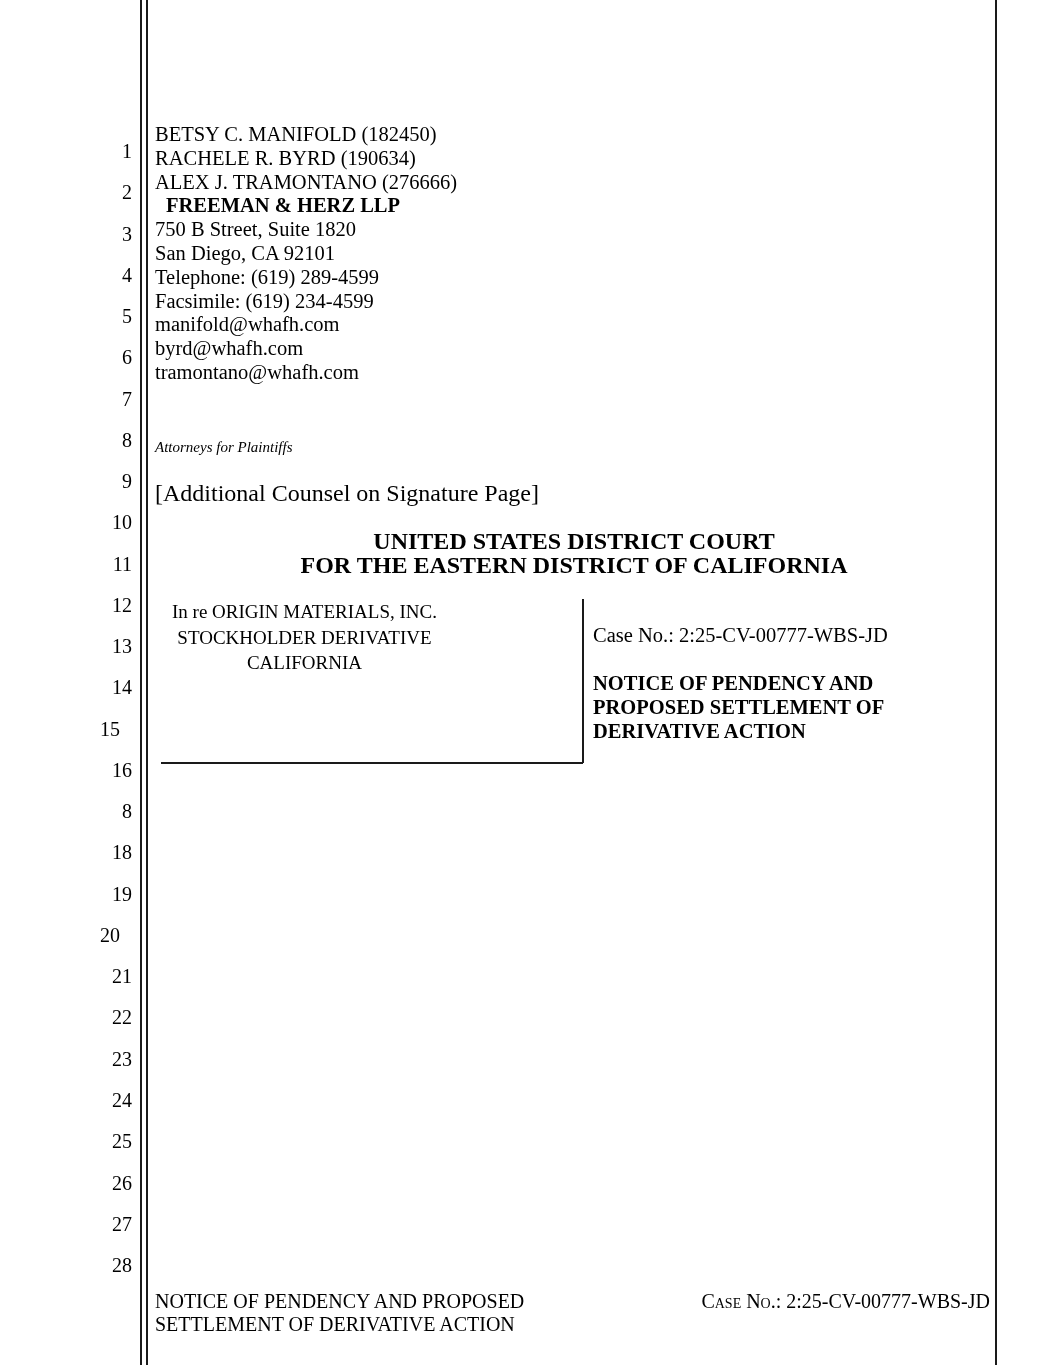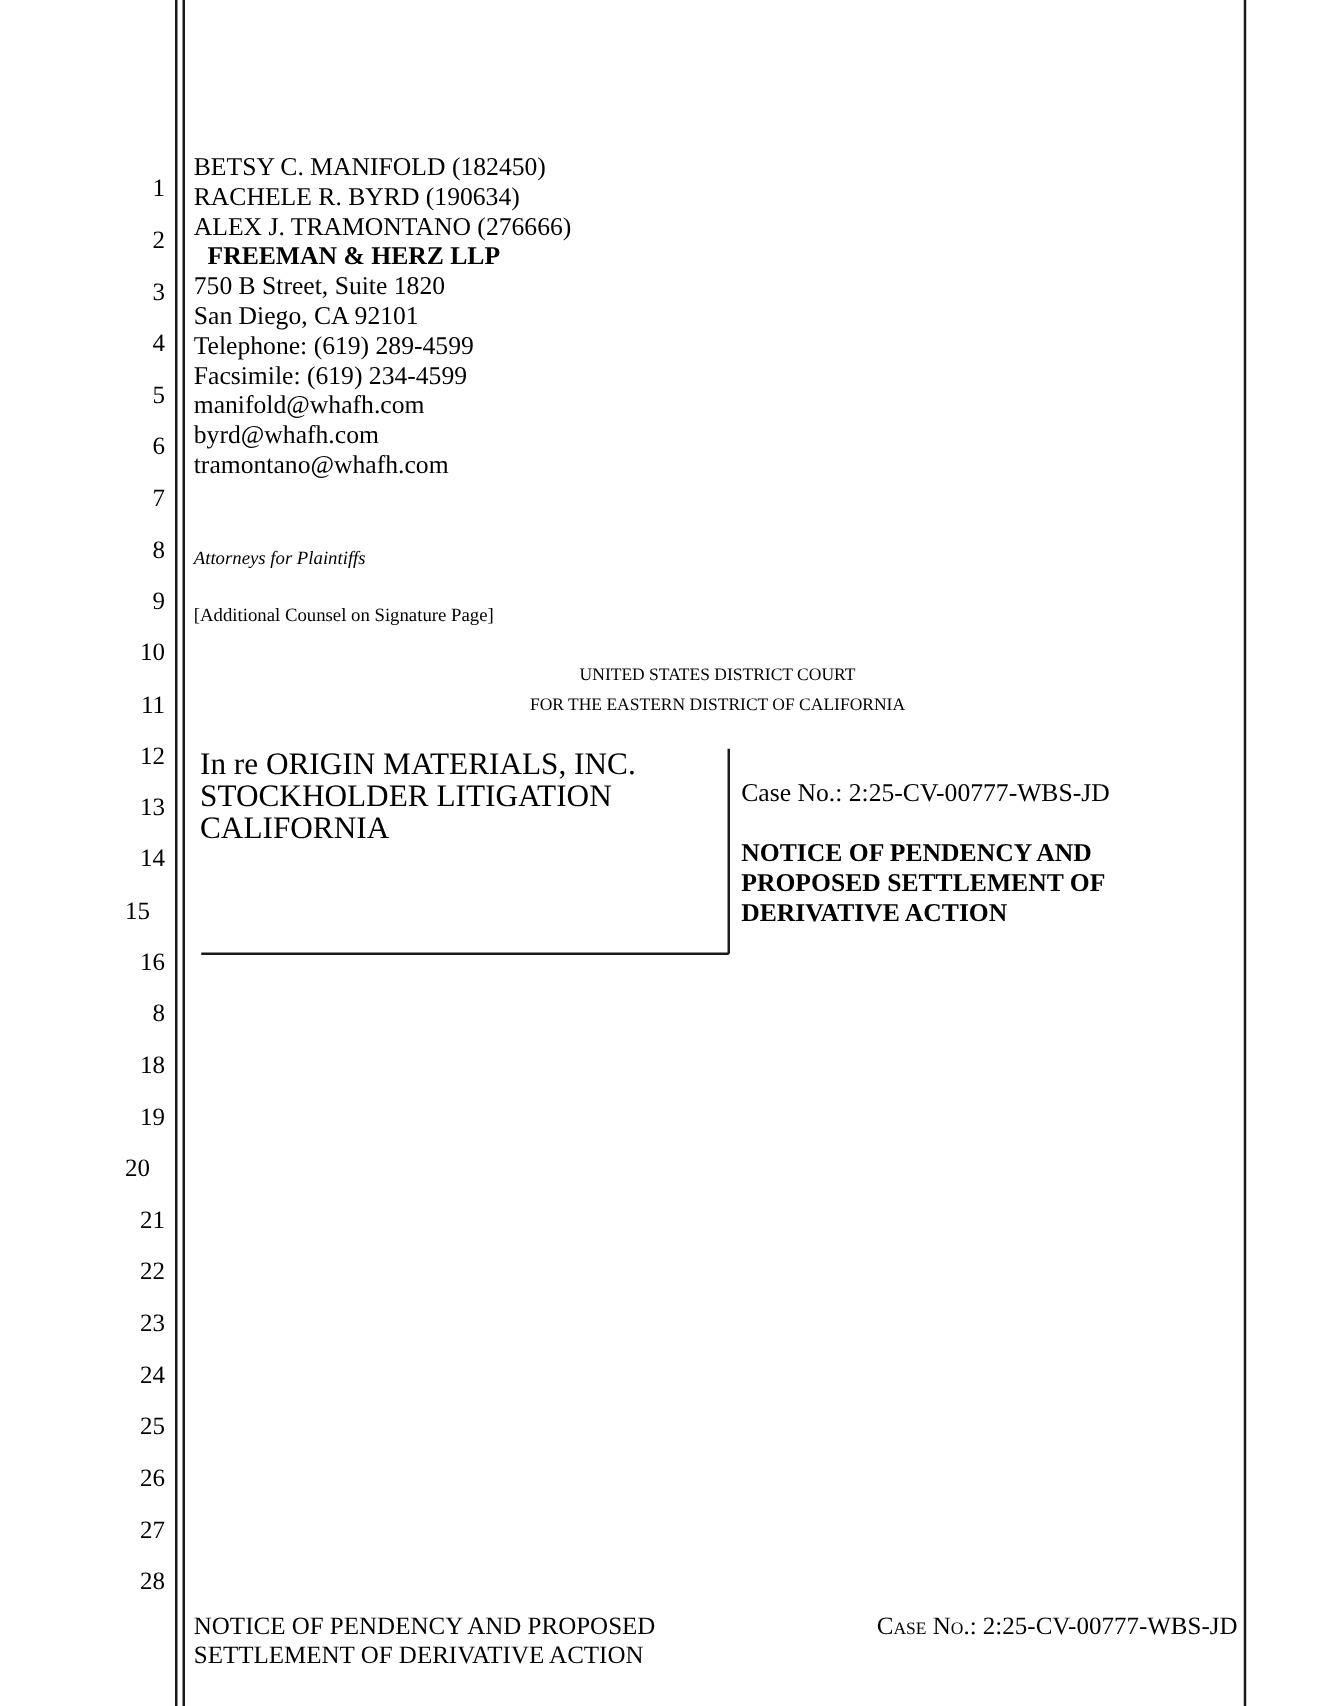--- a/index.html
+++ b/index.html
@@ -51,42 +51,43 @@
     left: 155px;
     top: 436px;
     font-size: 15px;
     font-style: italic;
     line-height: 23.8px;
   }
   .additional-counsel {
     position: absolute;
     left: 155px;
     top: 482px;
-    font-size: 15px;
+    font-size: 24px;
     line-height: 23.8px;
   }
 
   .court-heading {
     position: absolute;
     left: 155px;
     width: 838px;
     top: 529px;
     text-align: center;
-    font-weight: normal;
-    font-size: 14px;
+    font-weight: bold;
+    font-size: 24px;
     line-height: 24px;
   }
 
   .caption-case-name {
     position: absolute;
-    left: 160px;
+    left: 172px;
     top: 599px;
-    font-size: 25px;
+    font-size: 19px;
     line-height: 25.5px;
     white-space: nowrap;
+    text-align: center;
   }
   .caption-divider {
     position: absolute;
     left: 582px;
     top: 599px;
     width: 1.5px;
     height: 164px;
     background: #1a1a1a;
   }
   .caption-bottom {
@@ -193,21 +194,21 @@
 
   <div class="additional-counsel">[Additional Counsel on Signature Page]</div>
 
   <div class="court-heading">
     <div>UNITED STATES DISTRICT COURT</div>
     <div>FOR THE EASTERN DISTRICT OF CALIFORNIA</div>
   </div>
 
   <div class="caption-case-name">
     <div>In re ORIGIN MATERIALS, INC.</div>
-    <div>STOCKHOLDER LITIGATION</div>
+    <div>STOCKHOLDER DERIVATIVE</div>
     <div>CALIFORNIA</div>
   </div>
   <div class="caption-divider"></div>
   <div class="caption-bottom"></div>
 
   <div class="caption-case-no">Case No.: 2:25-CV-00777-WBS-JD</div>
 
   <div class="caption-doc-title">
     <div>NOTICE OF PENDENCY AND</div>
     <div>PROPOSED SETTLEMENT OF</div>

